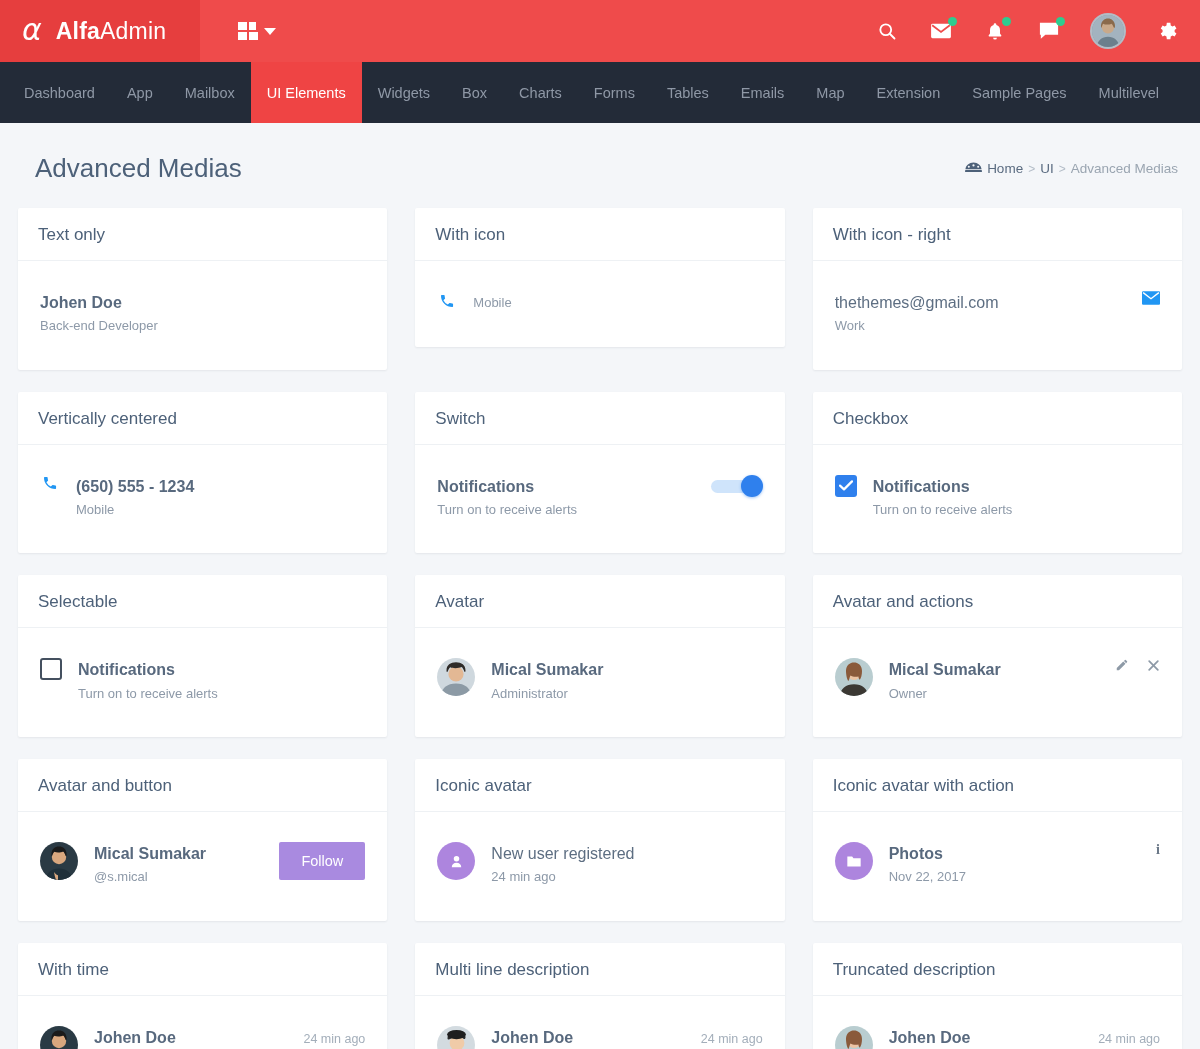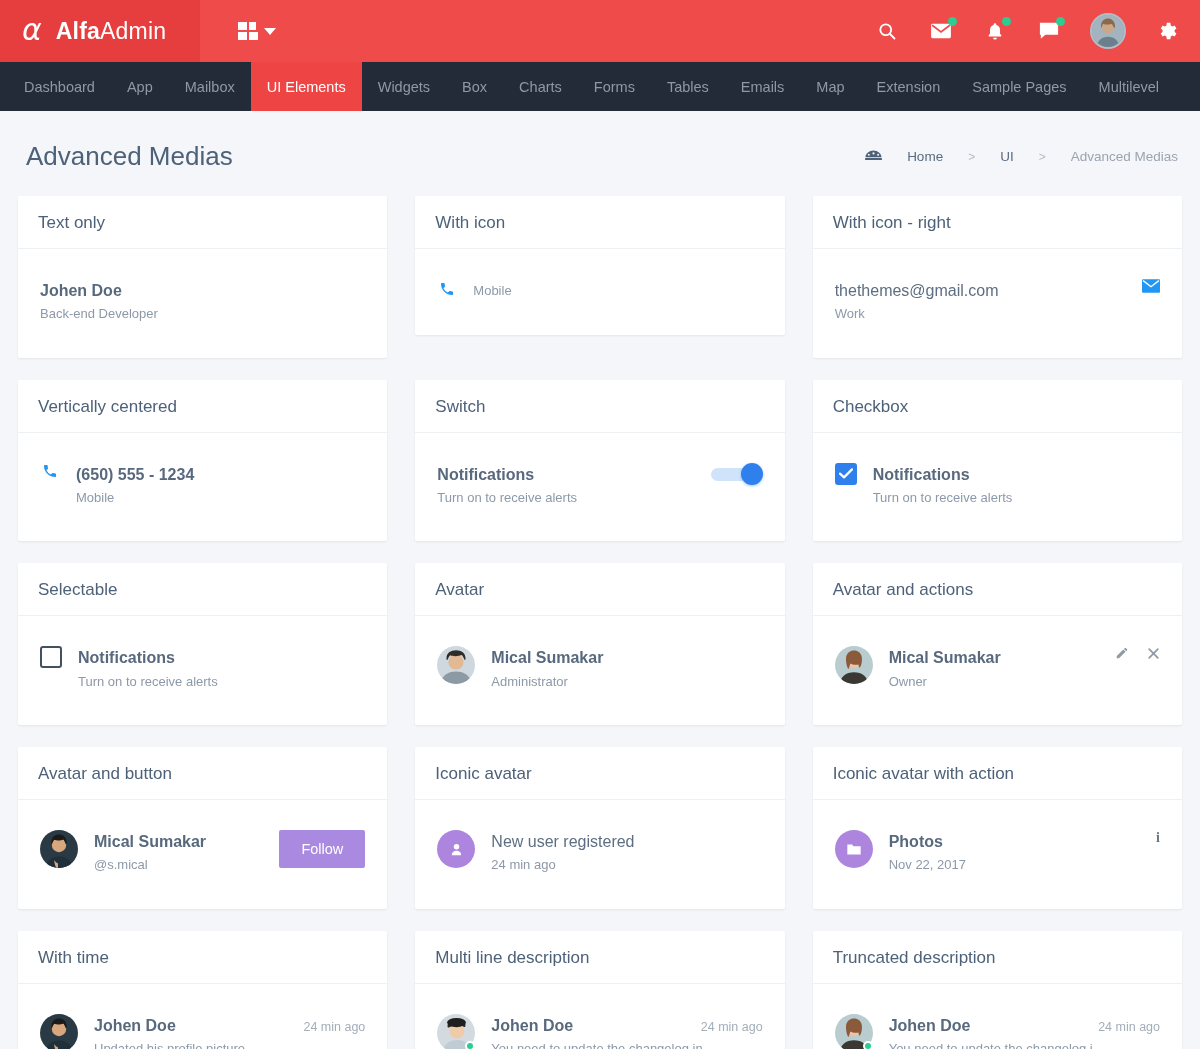--- a/index.html
+++ b/index.html
@@ -87,43 +87,43 @@
   }
   .topbar-avatar {
     width: 36px; height: 36px; border-radius: 50%;
     overflow: hidden; cursor: pointer;
     border: 2px solid rgba(255,255,255,.35);
     background: #8a9aa8;
   }
 
   
   .nav {
-    height: 49px;
+    height: 61px;
     background: #232b38;
     display: flex;
     align-items: stretch;
     padding-left: 8px;
   }
   .nav-item {
     display: flex; align-items: center;
     padding: 0 16px;
     color: #8f98a6;
     font-size: 14.5px;
     cursor: pointer;
     white-space: nowrap;
   }
   .nav-item.active { background: #ef4444; color: #fff; }
 
   
   .page-head {
     display: flex; align-items: center; justify-content: space-between;
-    padding: 30px 22px 24px 26px;
+    padding: 30px 22px 24px 35px;
   }
   .page-title { font-size: 26px; color: #4d6179; font-weight: 400; }
-  .crumbs { display: flex; align-items: center; gap: 25px; font-size: 13.5px; }
+  .crumbs { display: flex; align-items: center; gap: 5px; font-size: 13.5px; }
   .crumbs .home-ico { color: #4d6179; display: flex; align-items: center;}
   .crumbs a { color: #5a6b80; text-decoration: none; cursor: pointer; }
   .crumbs .sep { color: #b3bcc7; font-size: 12px; }
   .crumbs .cur { color: #9aa5b1; }
 
   
   .grid {
     display: grid;
     grid-template-columns: repeat(3, 1fr);
     gap: 22px 28px;

